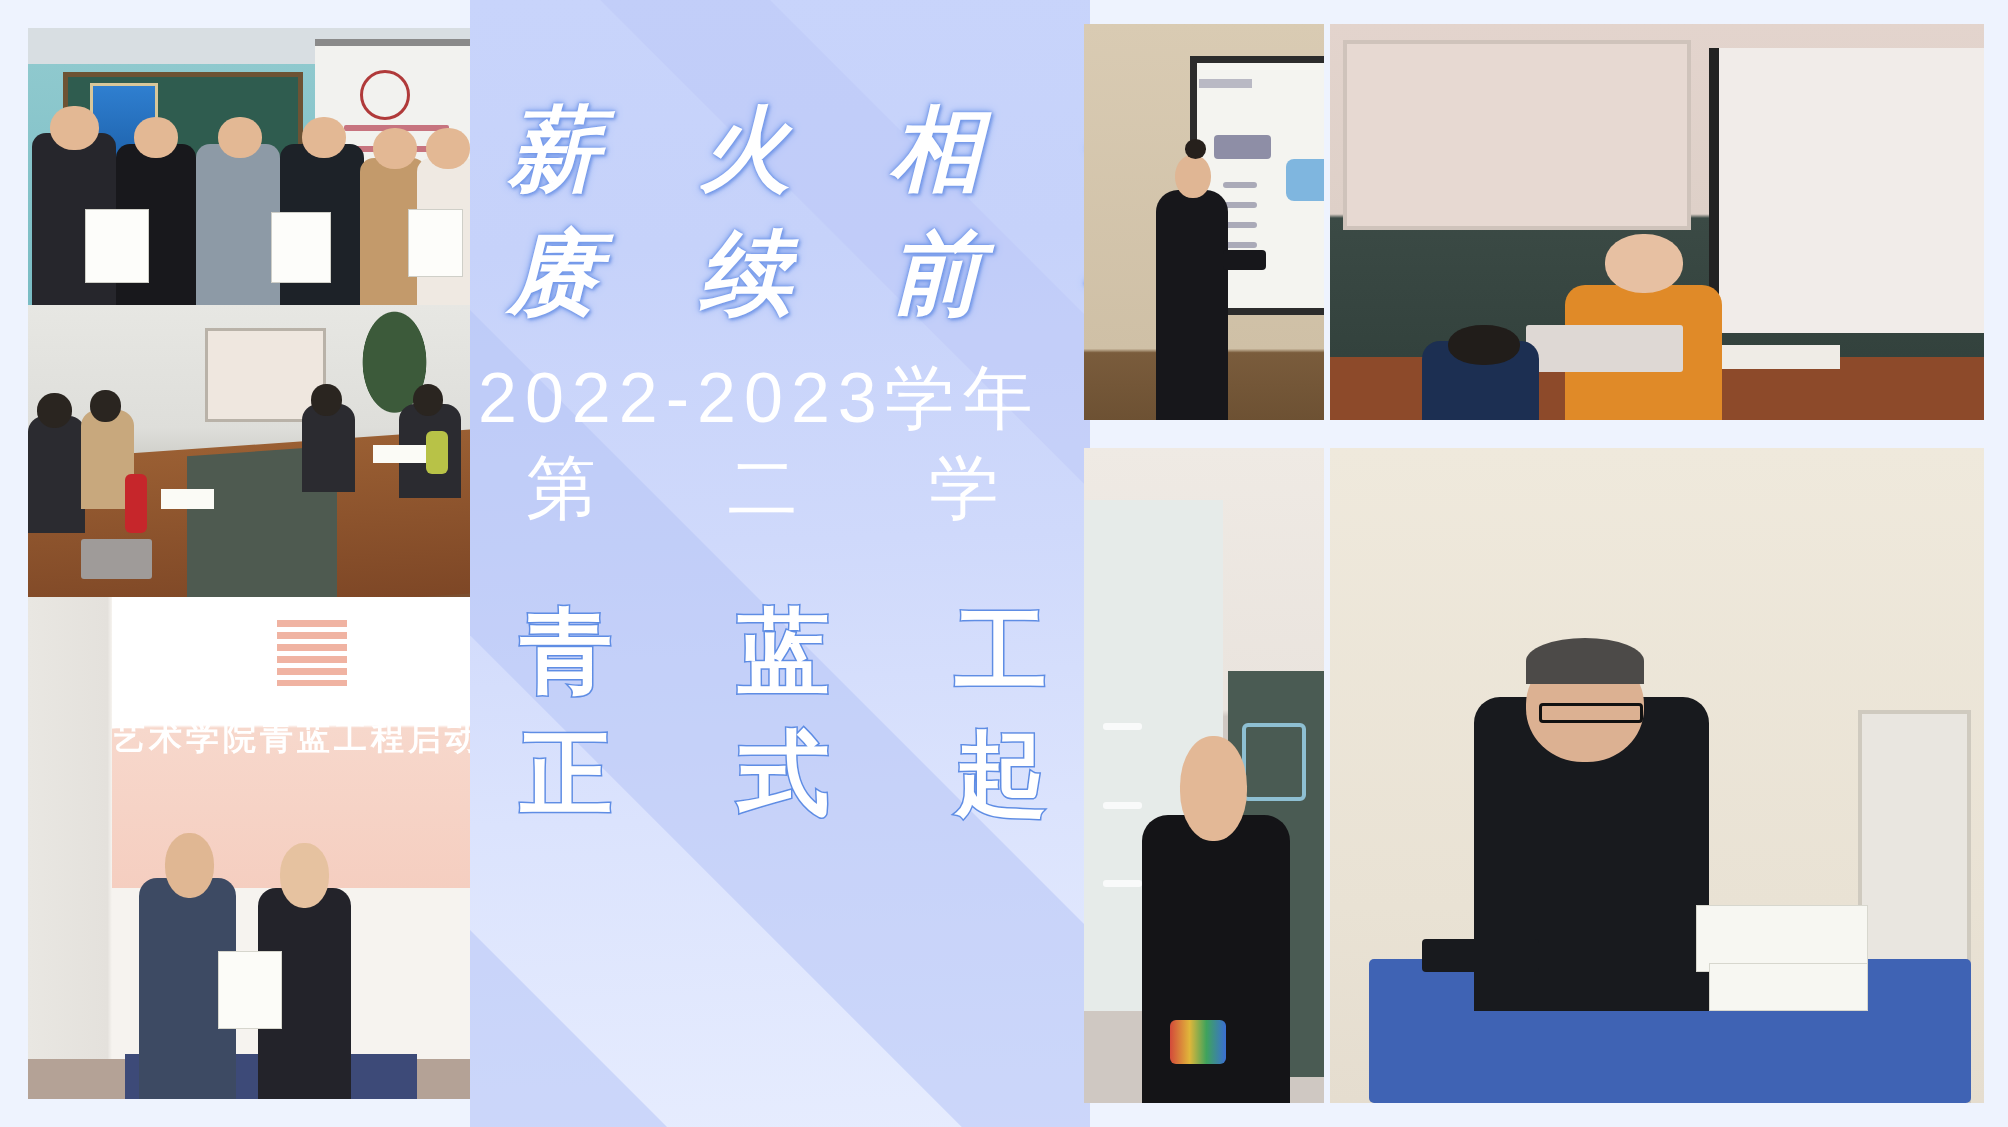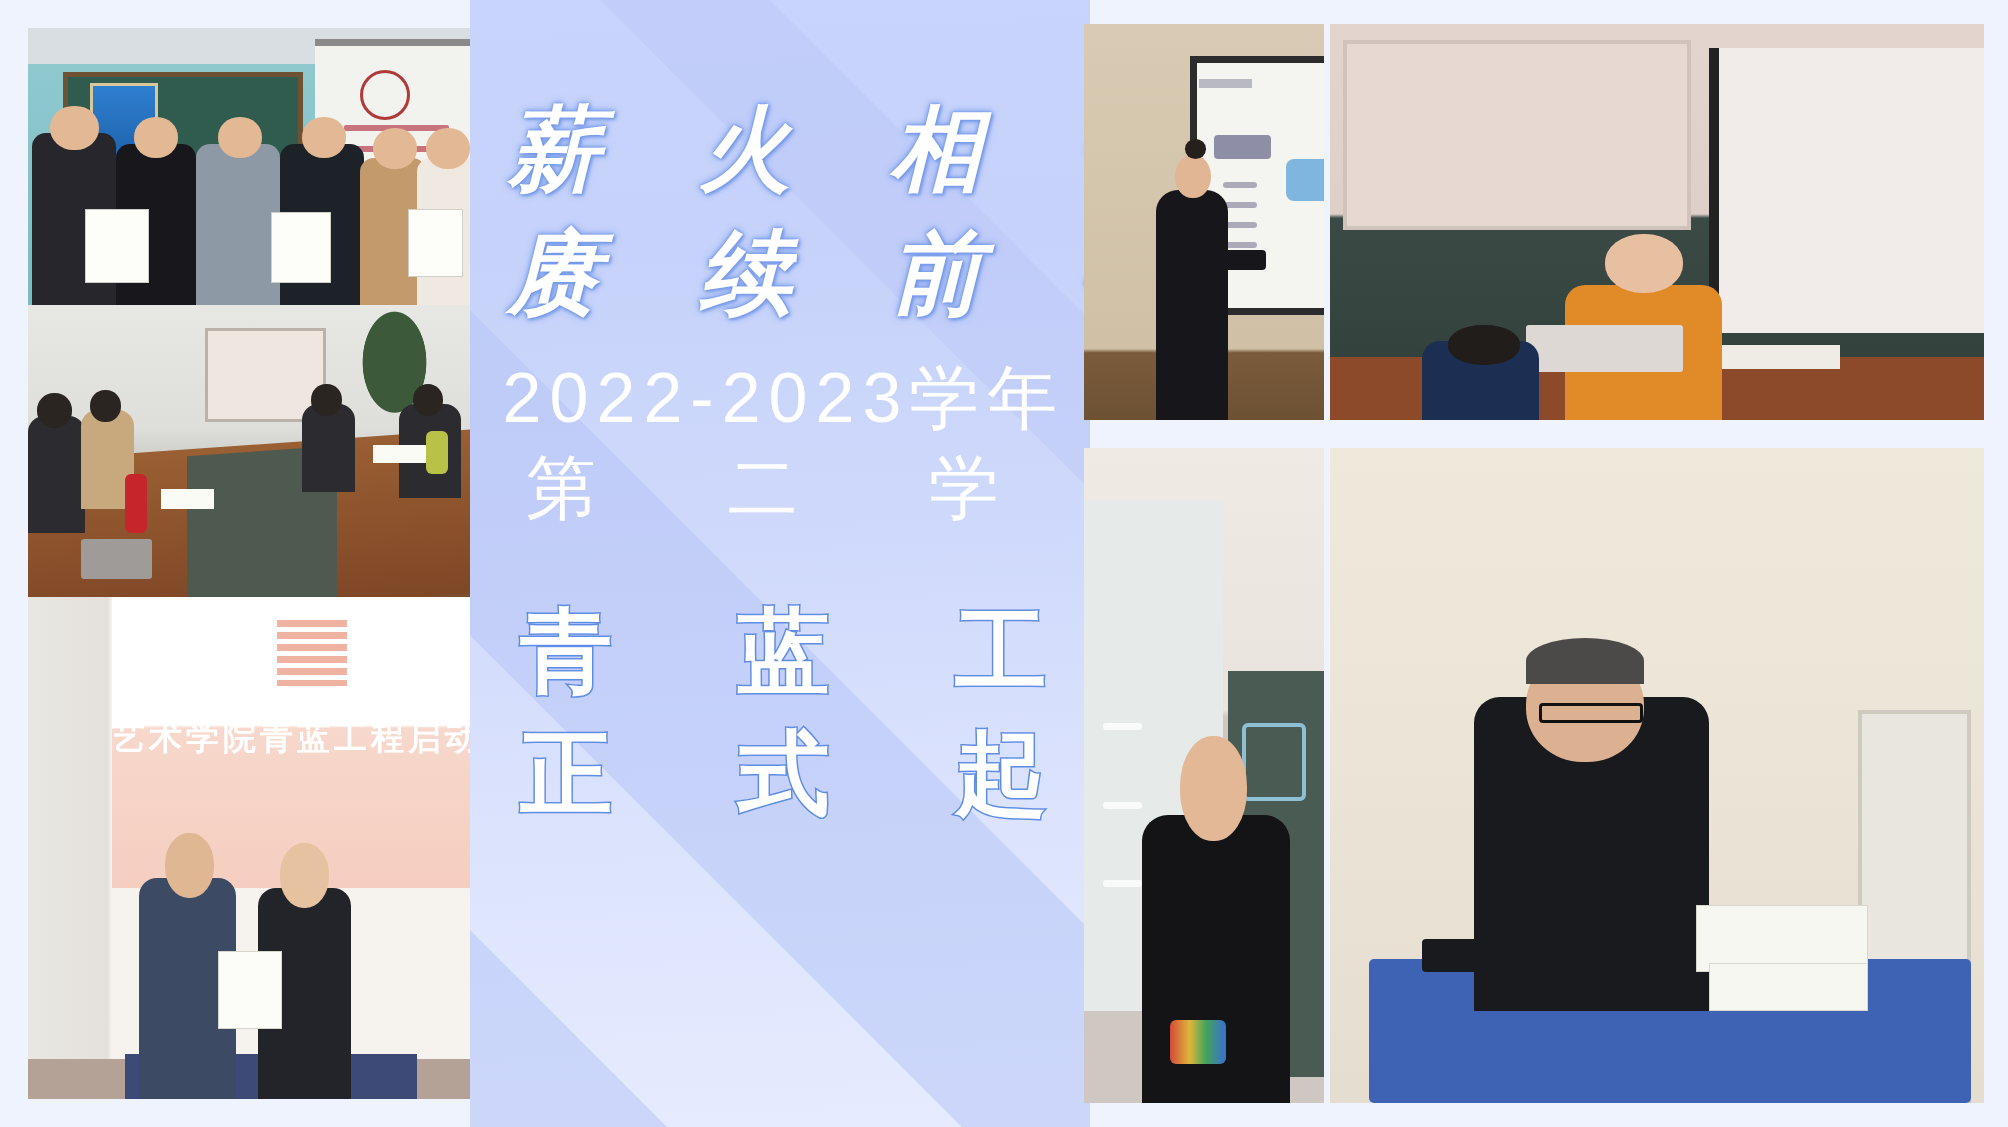--- a/index.html
+++ b/index.html
@@ -33,21 +33,21 @@
     text-shadow:
       0 0 2px #6f95e8, 0 0 4px #6f95e8, 0 0 8px #7fa3ee,
       2px 2px 3px rgba(90,130,220,.55);
     white-space:nowrap;
     text-indent:38px;
   }
   .title-cal.l1{top:88px;}
   .title-cal.l2{top:212px;}
 
   .year-line{
-    position:absolute;left:0;right:0;text-align:center;
+    position:absolute;left:0;right:0;text-align:left;
     color:#ffffff;font-weight:400;font-size:70px;letter-spacing:4px;
     white-space:nowrap;
   }
   .year-line.y1{top:352px;letter-spacing:8px;text-indent:8px;}
   .year-line.y2{top:442px;letter-spacing:56px;text-indent:56px;}
 
   .outline-line{
     position:absolute;left:0;right:0;text-align:center;
     font-weight:bold;font-size:92px;white-space:nowrap;
     color:#ffffff;

